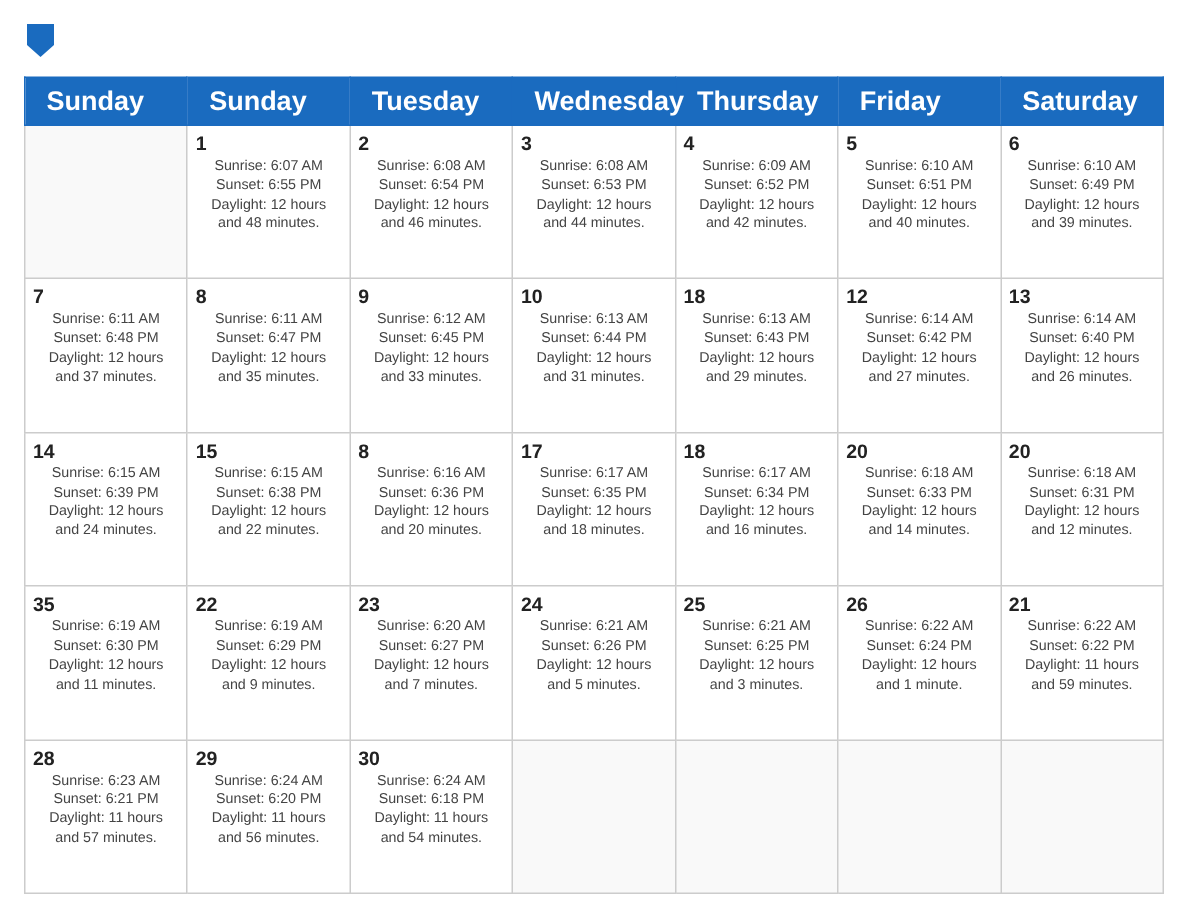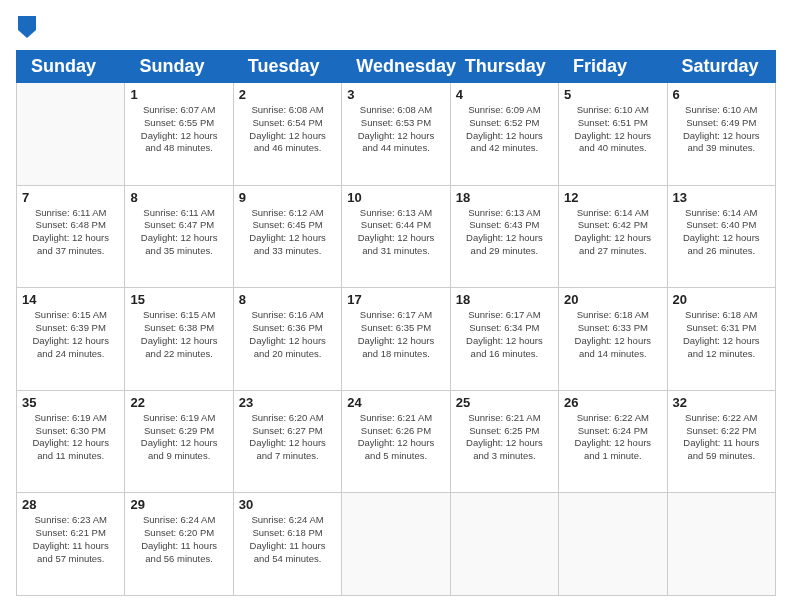--- a/index.html
+++ b/index.html
@@ -225,21 +225,21 @@
           </td>
           <td>
             <span class="day-number">25</span>
             <div class="day-info">Sunrise: 6:21 AM<br>Sunset: 6:25 PM<br>Daylight: 12 hours<br>and 3 minutes.</div>
           </td>
           <td>
             <span class="day-number">26</span>
             <div class="day-info">Sunrise: 6:22 AM<br>Sunset: 6:24 PM<br>Daylight: 12 hours<br>and 1 minute.</div>
           </td>
           <td>
-            <span class="day-number">32</span>
+            <span class="day-number">21</span>
             <div class="day-info">Sunrise: 6:22 AM<br>Sunset: 6:22 PM<br>Daylight: 11 hours<br>and 59 minutes.</div>
           </td>
         </tr>
         <tr>
           <td>
             <span class="day-number">28</span>
             <div class="day-info">Sunrise: 6:23 AM<br>Sunset: 6:21 PM<br>Daylight: 11 hours<br>and 57 minutes.</div>
           </td>
           <td>
             <span class="day-number">29</span>

